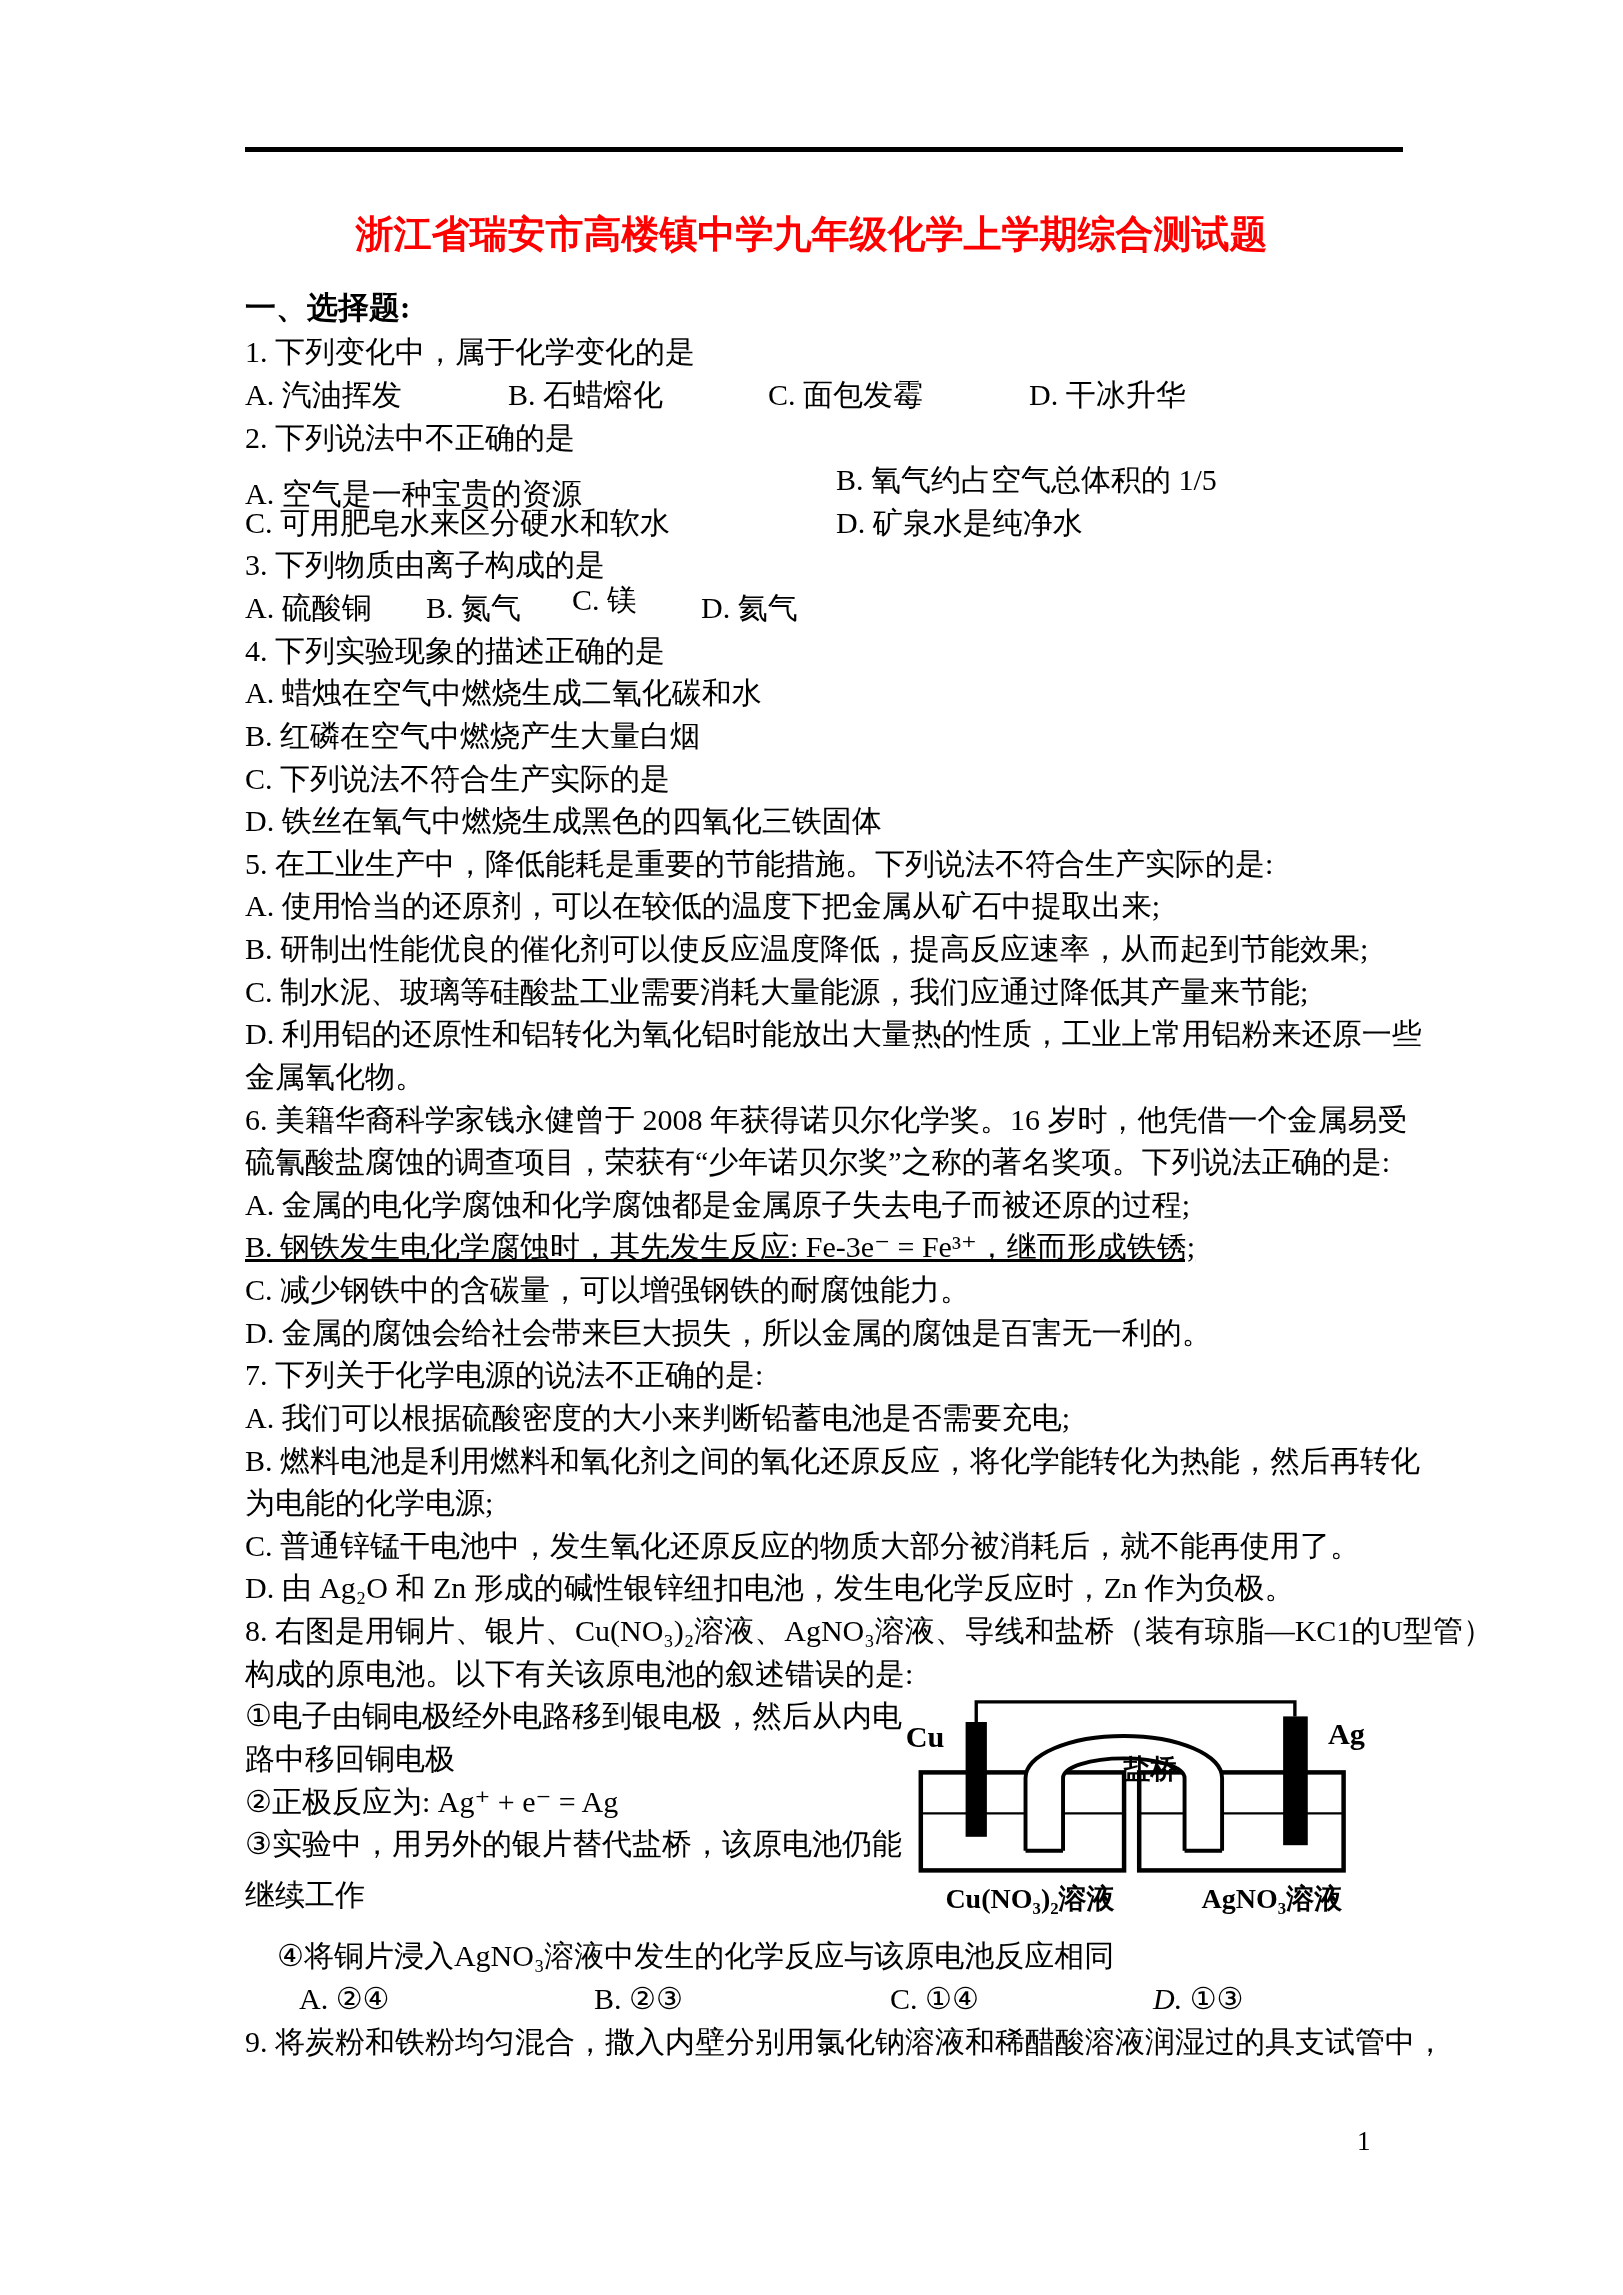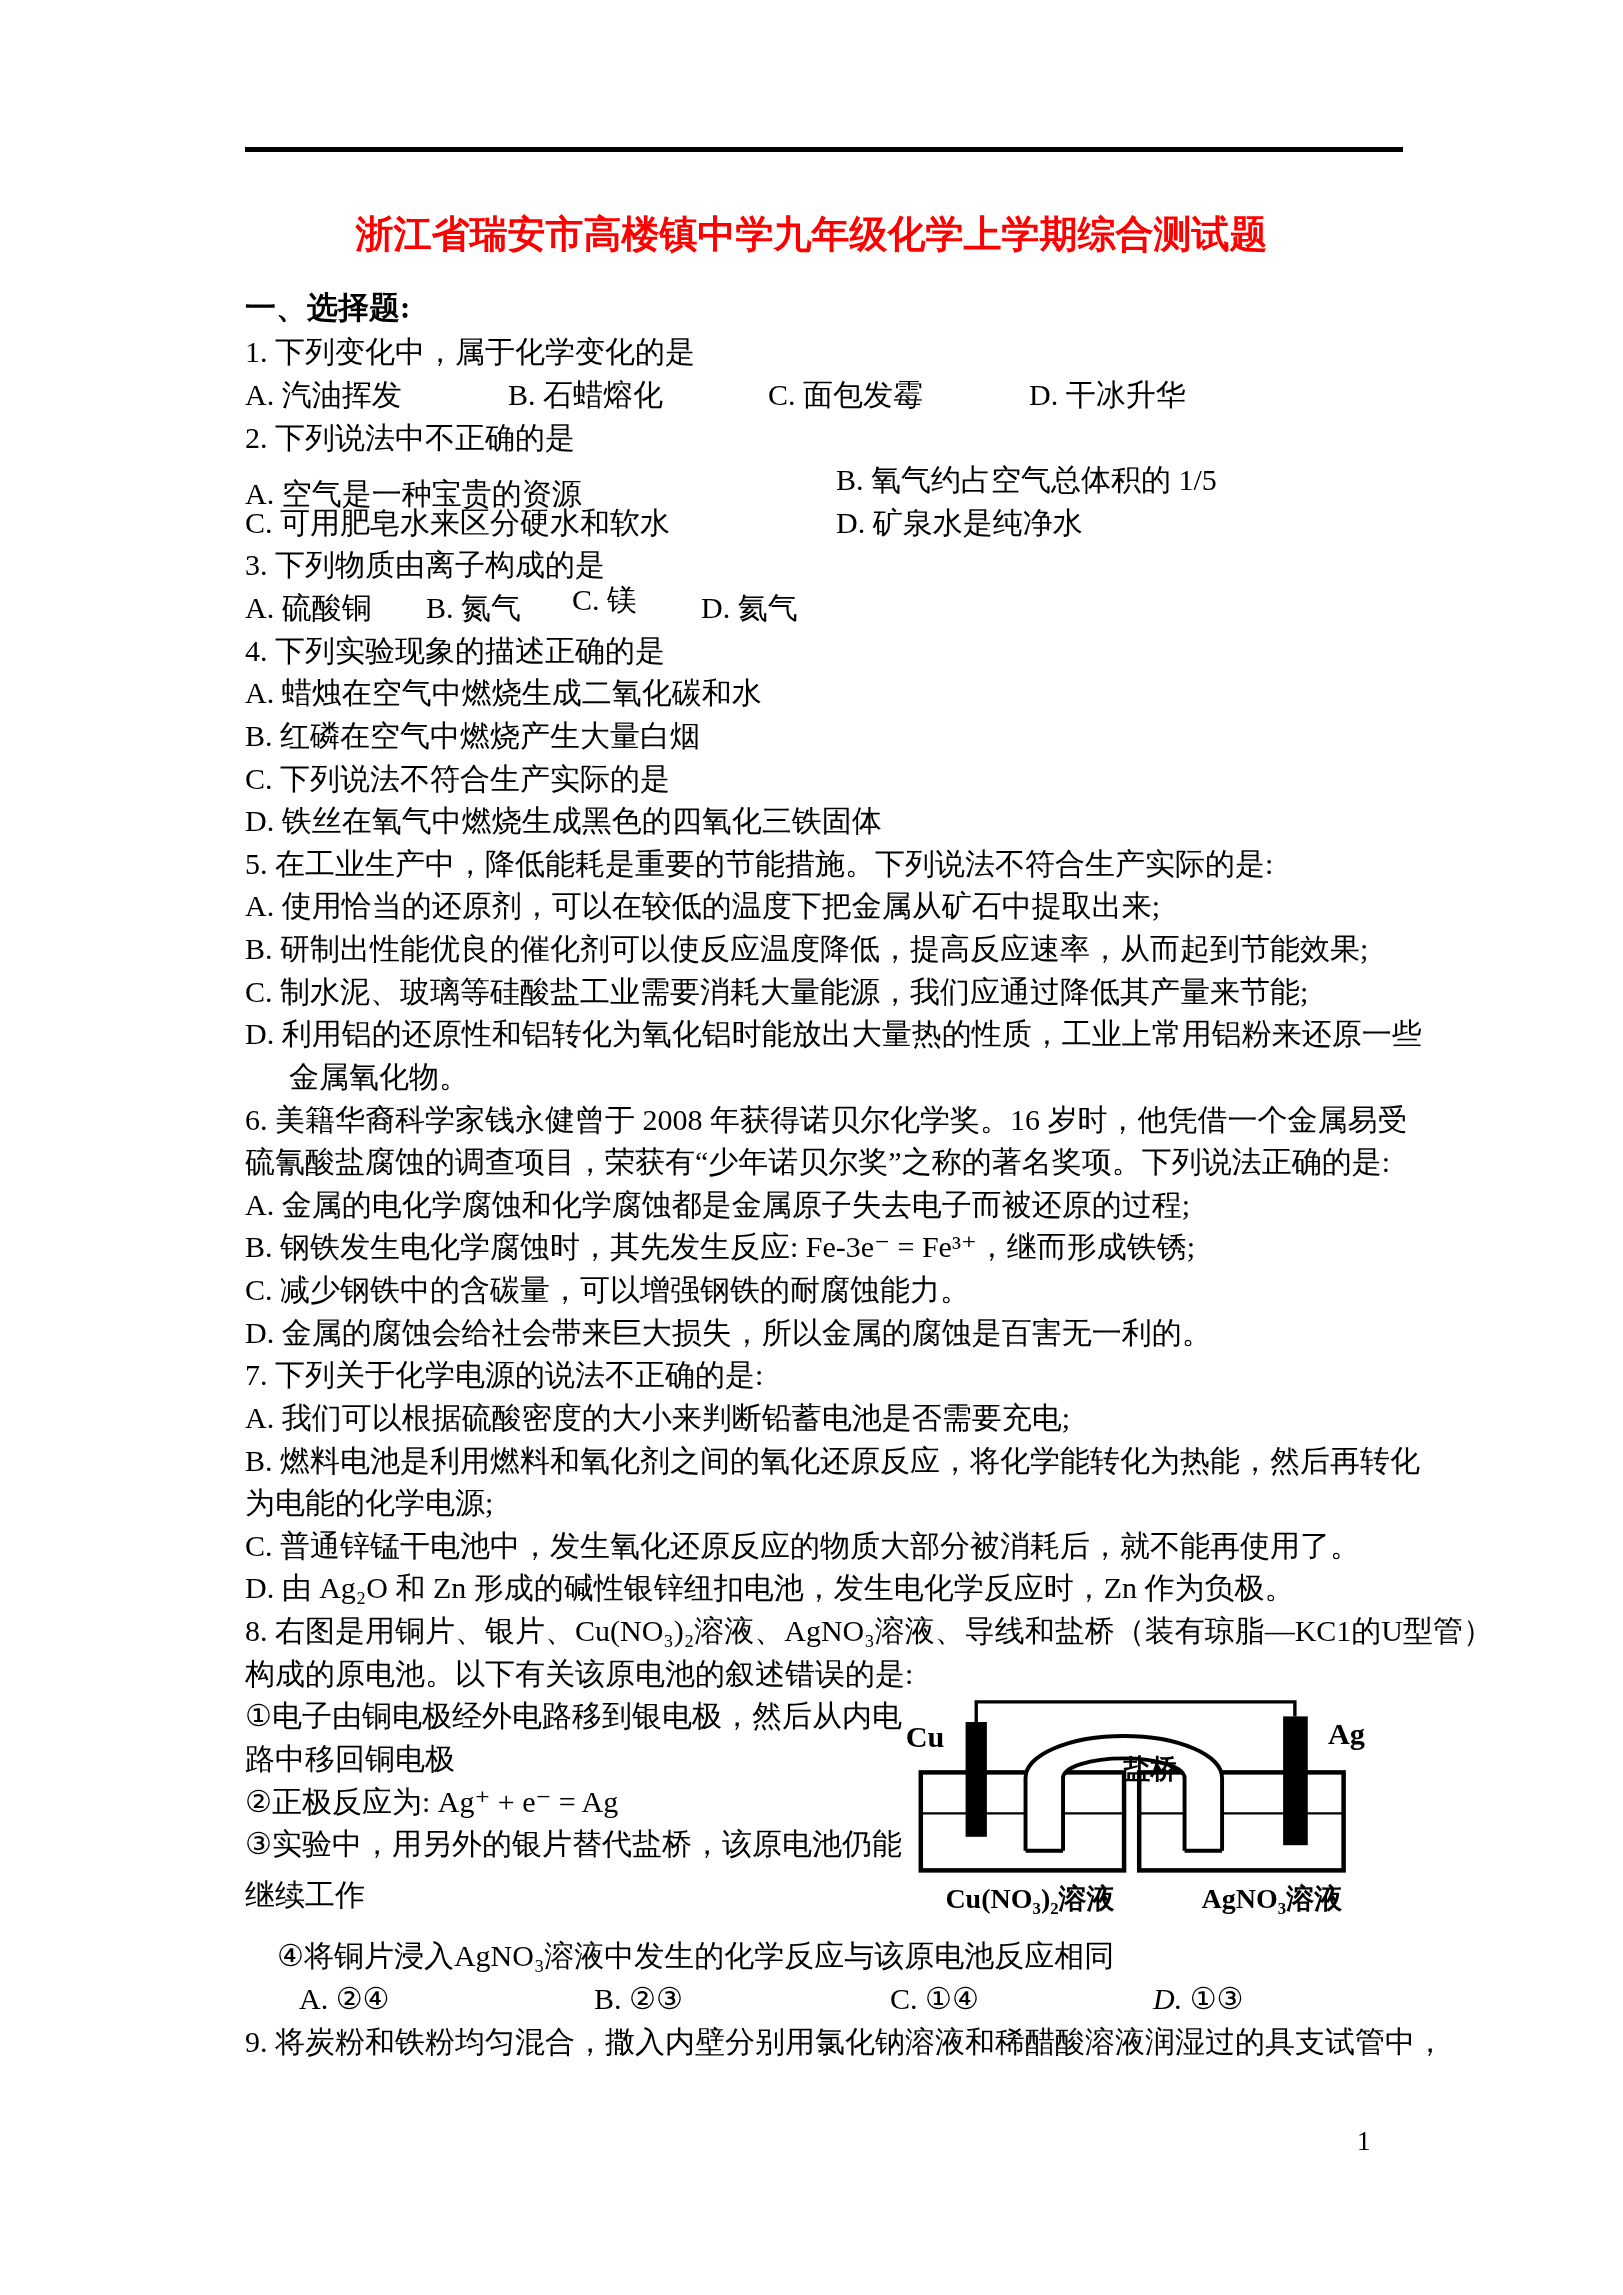--- a/index.html
+++ b/index.html
@@ -78,25 +78,25 @@
       <div class="line" style="left: 245px; top: 634px;">4. 下列实验现象的描述正确的是</div>
       <div class="line" style="left: 245px; top: 676px;">A. 蜡烛在空气中燃烧生成二氧化碳和水</div>
       <div class="line" style="left: 245px; top: 719px;">B. 红磷在空气中燃烧产生大量白烟</div>
       <div class="line" style="left: 245px; top: 762px;">C. 下列说法不符合生产实际的是</div>
       <div class="line" style="left: 245px; top: 804px;">D. 铁丝在氧气中燃烧生成黑色的四氧化三铁固体</div>
       <div class="line" style="left: 245px; top: 847px;">5. 在工业生产中，降低能耗是重要的节能措施。下列说法不符合生产实际的是:</div>
       <div class="line" style="left: 245px; top: 889px;">A. 使用恰当的还原剂，可以在较低的温度下把金属从矿石中提取出来;</div>
       <div class="line" style="left: 245px; top: 932px;">B. 研制出性能优良的催化剂可以使反应温度降低，提高反应速率，从而起到节能效果;</div>
       <div class="line" style="left: 245px; top: 975px;">C. 制水泥、玻璃等硅酸盐工业需要消耗大量能源，我们应通过降低其产量来节能;</div>
       <div class="line" style="left: 245px; top: 1017px;">D. 利用铝的还原性和铝转化为氧化铝时能放出大量热的性质，工业上常用铝粉来还原一些</div>
-      <div class="line" style="left: 245px; top: 1060px; margin-left: 44px;">金属氧化物。</div>
+      <div class="line" style="left: 245px; top: 1060px;">金属氧化物。</div>
       <div class="line" style="left: 245px; top: 1103px;">6. 美籍华裔科学家钱永健曾于 2008 年获得诺贝尔化学奖。16 岁时，他凭借一个金属易受</div>
       <div class="line" style="left: 245px; top: 1145px;">硫氰酸盐腐蚀的调查项目，荣获有“少年诺贝尔奖”之称的著名奖项。下列说法正确的是:</div>
       <div class="line" style="left: 245px; top: 1188px;">A. 金属的电化学腐蚀和化学腐蚀都是金属原子失去电子而被还原的过程;</div>
-      <div class="line" style="left: 245px; top: 1230px;">B. 钢铁发生电化学腐蚀时，其先发生反应: Fe-3e⁻ = Fe³⁺，继而形成铁锈;</div>
+      <div class="line" style="left: 245px; top: 1230px; text-decoration: underline;">B. 钢铁发生电化学腐蚀时，其先发生反应: Fe-3e⁻ = Fe³⁺，继而形成铁锈;</div>
       <div class="line" style="left: 245px; top: 1273px;">C. 减少钢铁中的含碳量，可以增强钢铁的耐腐蚀能力。</div>
       <div class="line" style="left: 245px; top: 1316px;">D. 金属的腐蚀会给社会带来巨大损失，所以金属的腐蚀是百害无一利的。</div>
       <div class="line" style="left: 245px; top: 1358px;">7. 下列关于化学电源的说法不正确的是:</div>
       <div class="line" style="left: 245px; top: 1401px;">A. 我们可以根据硫酸密度的大小来判断铅蓄电池是否需要充电;</div>
       <div class="line" style="left: 245px; top: 1444px;">B. 燃料电池是利用燃料和氧化剂之间的氧化还原反应，将化学能转化为热能，然后再转化</div>
       <div class="line" style="left: 245px; top: 1486px;">为电能的化学电源;</div>
       <div class="line" style="left: 245px; top: 1529px;">C. 普通锌锰干电池中，发生氧化还原反应的物质大部分被消耗后，就不能再使用了。</div>
       <div class="line" style="left: 245px; top: 1571px;">D. 由 Ag₂O 和 Zn 形成的碱性银锌纽扣电池，发生电化学反应时，Zn 作为负极。</div>
       <div class="line" style="left: 245px; top: 1614px;">8. 右图是用铜片、银片、Cu(NO₃)₂溶液、AgNO₃溶液、导线和盐桥（装有琼脂—KC1的U型管）</div>
       <div class="line" style="left: 245px; top: 1657px;">构成的原电池。以下有关该原电池的叙述错误的是:</div>

